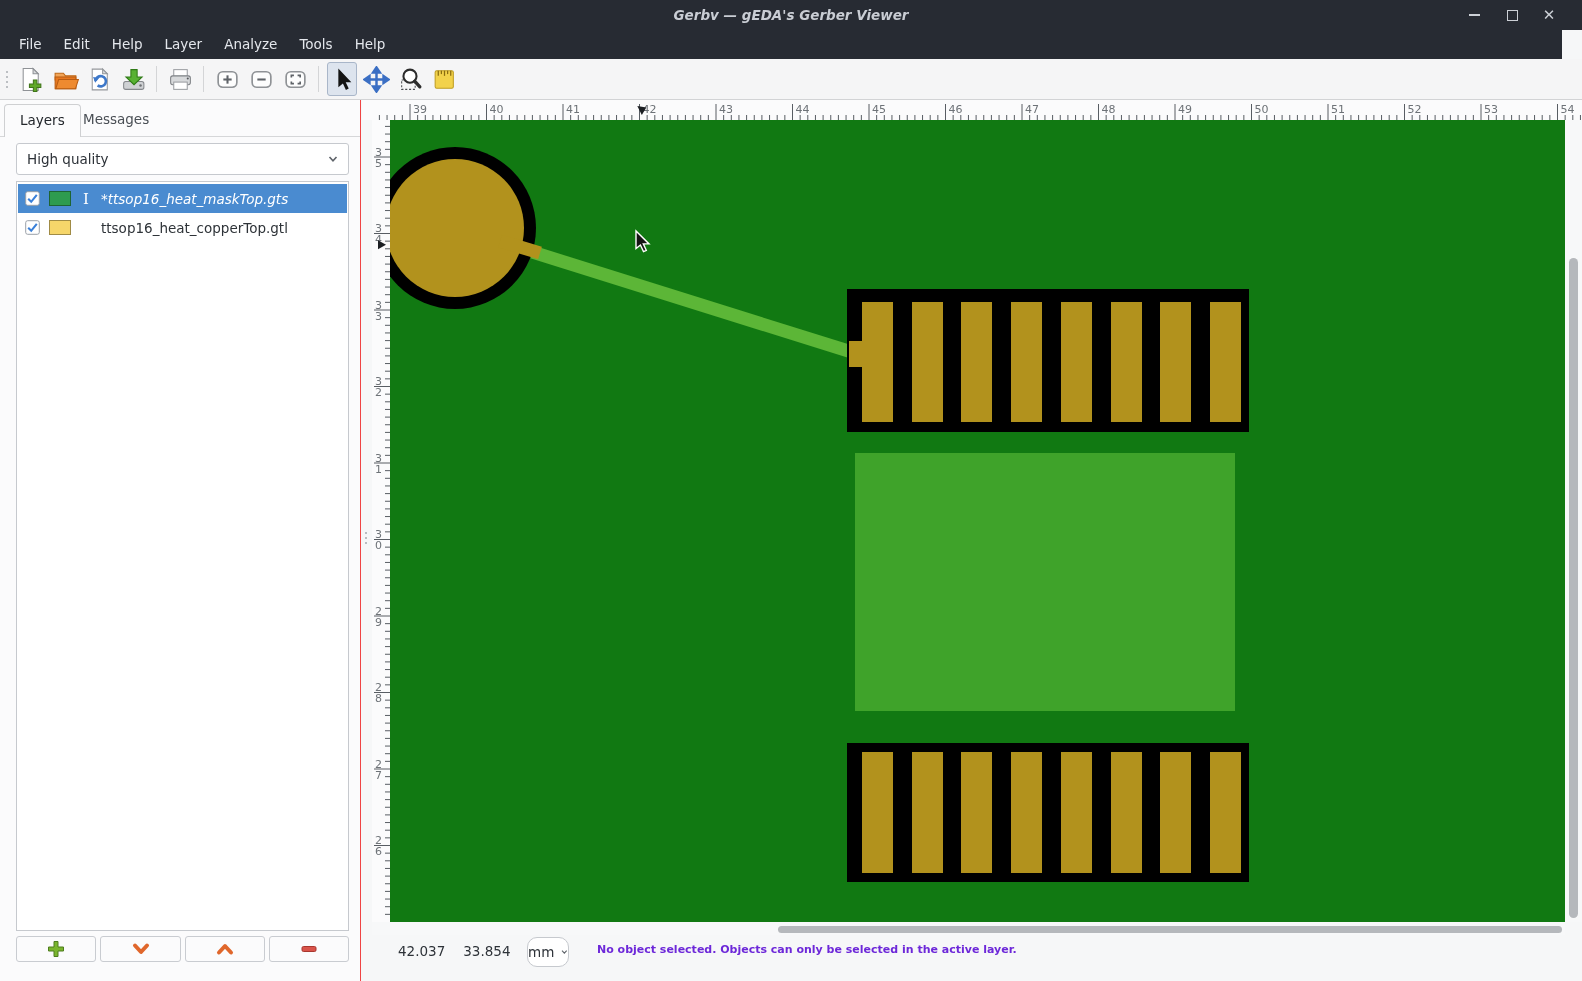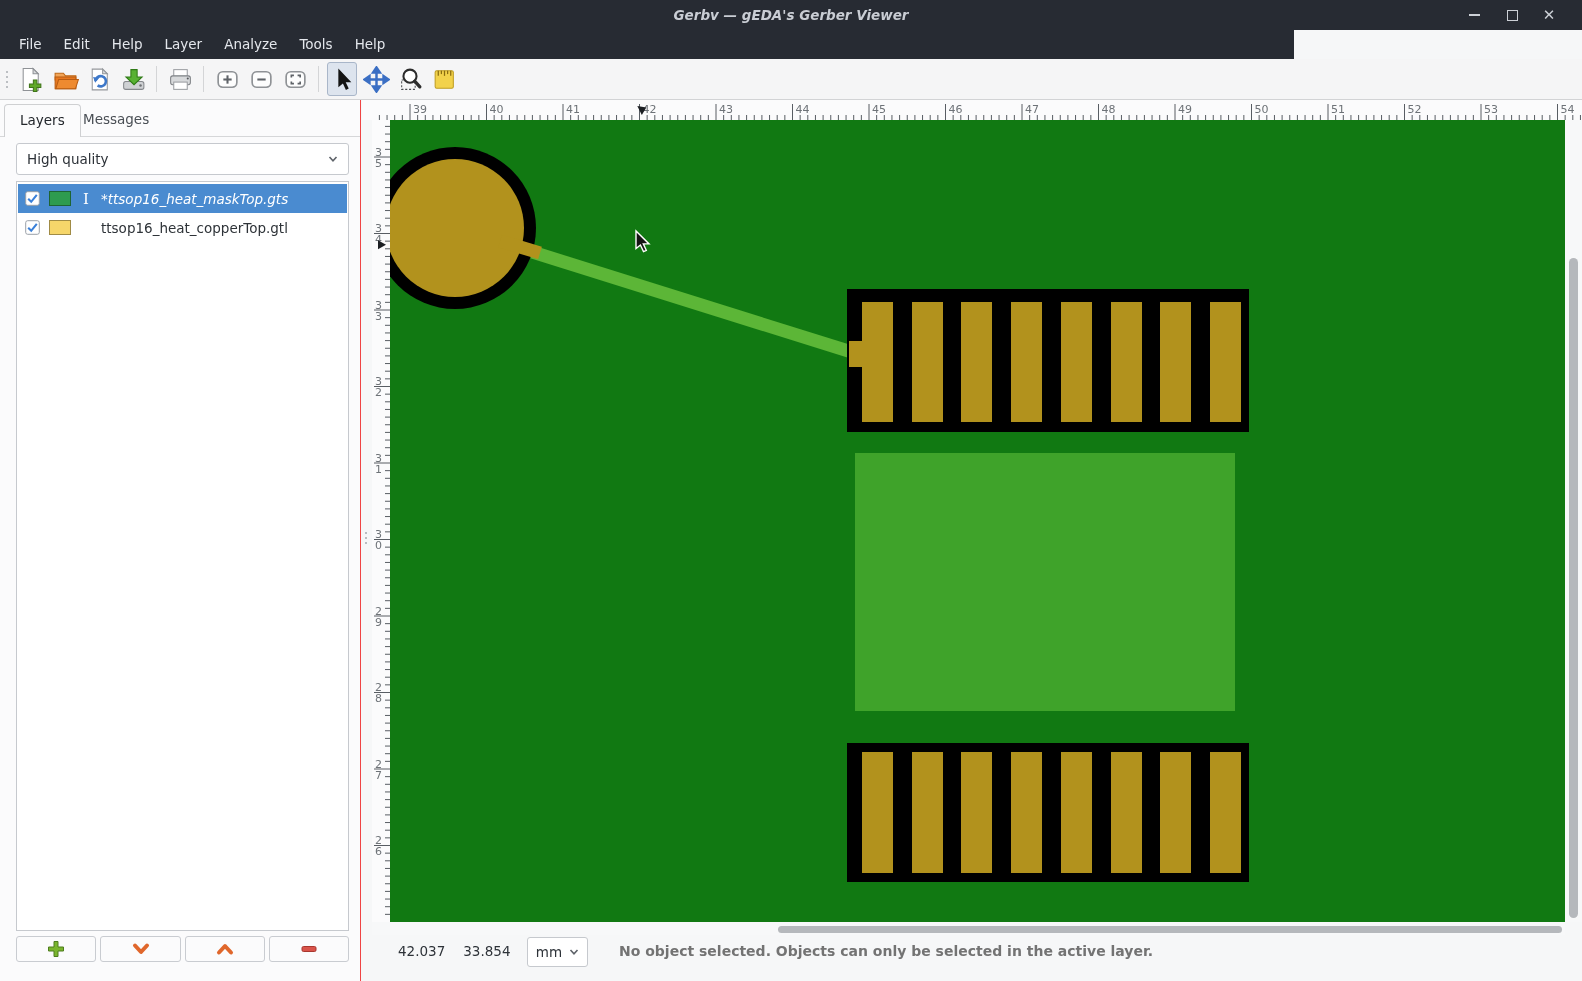--- a/index.html
+++ b/index.html
@@ -11,21 +11,21 @@
   #titlebar{left:0;top:0;width:1582px;height:30px;background:#272b33;}
   #title-text{width:100%;text-align:center;line-height:30px;color:#c9cdd4;
     font-weight:bold;font-size:13.5px;font-style:italic;}
   .winctl{top:0;width:30px;height:30px;color:#ccd0d6;display:flex;align-items:center;justify-content:center;cursor:default;}
   #btn-min{left:1459px;} #btn-max{left:1497px;} #btn-close{left:1534px;}
   #btn-min .bar{width:11px;height:1.6px;background:#ccd0d6;}
   #btn-max .box{width:11px;height:11px;border:1.6px solid #ccd0d6;}
   #btn-close{font-size:15px;}
 
   
-  #menubar{left:0;top:30px;width:1294px;height:29px;background:#272b33;display:flex;align-items:center;padding-left:8px;}
+  #menubar{left:0;top:30px;width:1562px;height:29px;background:#272b33;display:flex;align-items:center;padding-left:8px;}
   .menu-item{color:#e4e7ec;font-size:13.5px;padding:0 11px;height:29px;line-height:28px;cursor:default;}
 
   
   #toolbar{left:0;top:59px;width:1582px;height:41px;background:#f5f5f6;border-bottom:1px solid #d2d3d5;
     display:flex;align-items:center;}
   #tb-handle{width:14px;height:30px;display:flex;flex-direction:column;align-items:center;justify-content:center;gap:3px;}
   #tb-handle i{width:2px;height:2px;border-radius:50%;background:#a9adb2;}
   .tb-btn{width:30px;height:34px;margin:0 2px;border-radius:3px;display:flex;align-items:center;justify-content:center;border:1px solid transparent;}
   .tb-btn.active{background:#dde4ee;border-color:#a9b6c9;}
   .tb-sep{width:1px;height:26px;background:#d4d5d7;margin:0 6px;}
@@ -72,23 +72,23 @@
 
   
   #vscroll{left:1565px;top:120px;width:17px;height:802px;background:#f7f8f9;}
   #vscroll .thumb{left:4px;top:138px;width:9px;height:660px;background:#b5b8bc;border-radius:4.5px;}
   #hscroll{left:372px;top:922px;width:1193px;height:13px;background:#f7f8f9;}
   #hscroll .thumb{left:406px;top:4px;width:784px;height:7px;background:#b5b8bc;border-radius:3.5px;}
 
   
   #statusbar{left:362px;top:935px;width:1220px;height:46px;background:#f6f7f8;}
   #coords{left:36px;top:8px;font-size:13.5px;color:#2d3238;display:flex;gap:18px;}
-  #unit-combo{left:165px;top:2px;width:61px;height:30px;background:#fff;border:1px solid #c6c9ce;border-radius:3px;
+  #unit-combo{left:165px;top:2px;width:42px;height:30px;background:#fff;border:1px solid #c6c9ce;border-radius:10px;
     display:flex;align-items:center;justify-content:center;gap:7px;font-size:13.5px;color:#2d3238;}
-  #status-msg{left:257px;top:8px;font-size:14px;font-weight:bold;color:#737373;white-space:nowrap;}
+  #status-msg{left:235px;top:8px;font-size:11px;font-weight:bold;color:#6d28d9;white-space:nowrap;}
 </style>
 </head>
 <body>
 
 <div id="titlebar" class="abs">
   <div id="title-text">Gerbv — gEDA's Gerber Viewer</div>
 </div>
 <div id="btn-min" class="abs winctl">
     <span class="bar"></span>
   </div>

